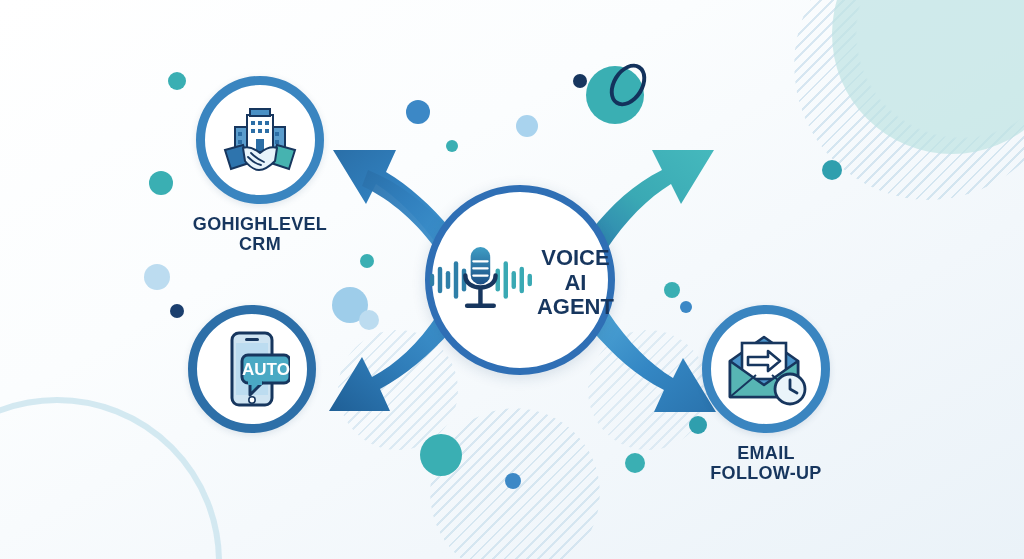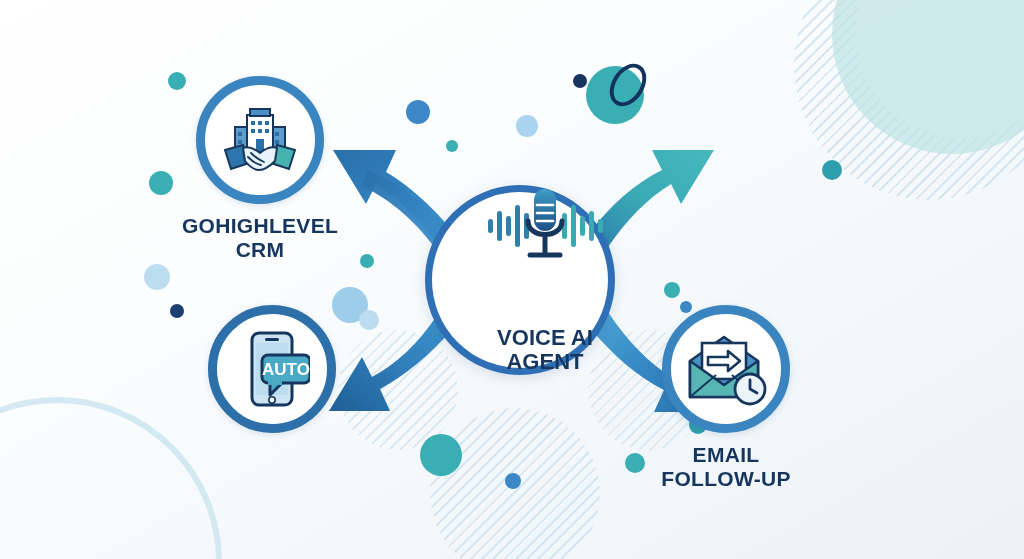--- a/index.html
+++ b/index.html
@@ -103,48 +103,48 @@
     text-transform: uppercase;
     white-space: pre-line;
   }
 
   .outer-node .disc {
     width: 128px; height: 128px;
     border: 9px solid #3a85c0;
     box-shadow: 0 2px 7px rgba(30,70,110,0.13);
   }
   .outer-node .disc.teal { border-color: #3aa9b4; }
-  .outer-node .label { font-size: 21px; }
+  .outer-node .label { font-size: 18px; }
 
   #node-crm   { left: 196px; top: 76px;  width: 200px; }
   #node-crm .disc { margin: 0 auto; }
   #node-sales { left: 702px; top: 76px;  width: 200px; }
   #node-sales .disc { margin: 0 auto; }
-  #node-sms   { left: 208px; top: 305px; width: 200px; }
+  #node-sms   { left: 188px; top: 305px; width: 200px; }
   #node-sms .disc { margin: 0 auto; }
-  #node-email { left: 662px; top: 305px; width: 200px; }
+  #node-email { left: 702px; top: 305px; width: 200px; }
   #node-email .disc { margin: 0 auto; }
 
   
   #node-crm, #node-sales, #node-sms, #node-email { margin-left: -36px; }
   #hub-ring {
     position: absolute;
     left: 425px; top: 185px;
     width: 190px; height: 190px;
     border-radius: 50%;
     border: 7px solid #2f6fb5;
     background: #fff;
     box-shadow: 0 3px 14px rgba(30,70,110,0.15);
   }
   .hub-inner {
     position: absolute;
-    left: 450px; top: 185px;
+    left: 428px; top: 185px;
     width: 190px; height: 190px;
-    display: flex; flex-direction: column;
-    align-items: center; justify-content: space-between;
+    display: flex; flex-direction: row;
+    align-items: center; justify-content: flex-start;
   }
   .hub-label {
     font-size: 22px; font-weight: 700;
     color: #17365e; text-transform: uppercase;
     line-height: 1.12; text-align: center;
     white-space: pre-line;
     margin-top: 6px;
   }
 
   svg { display: block; }

